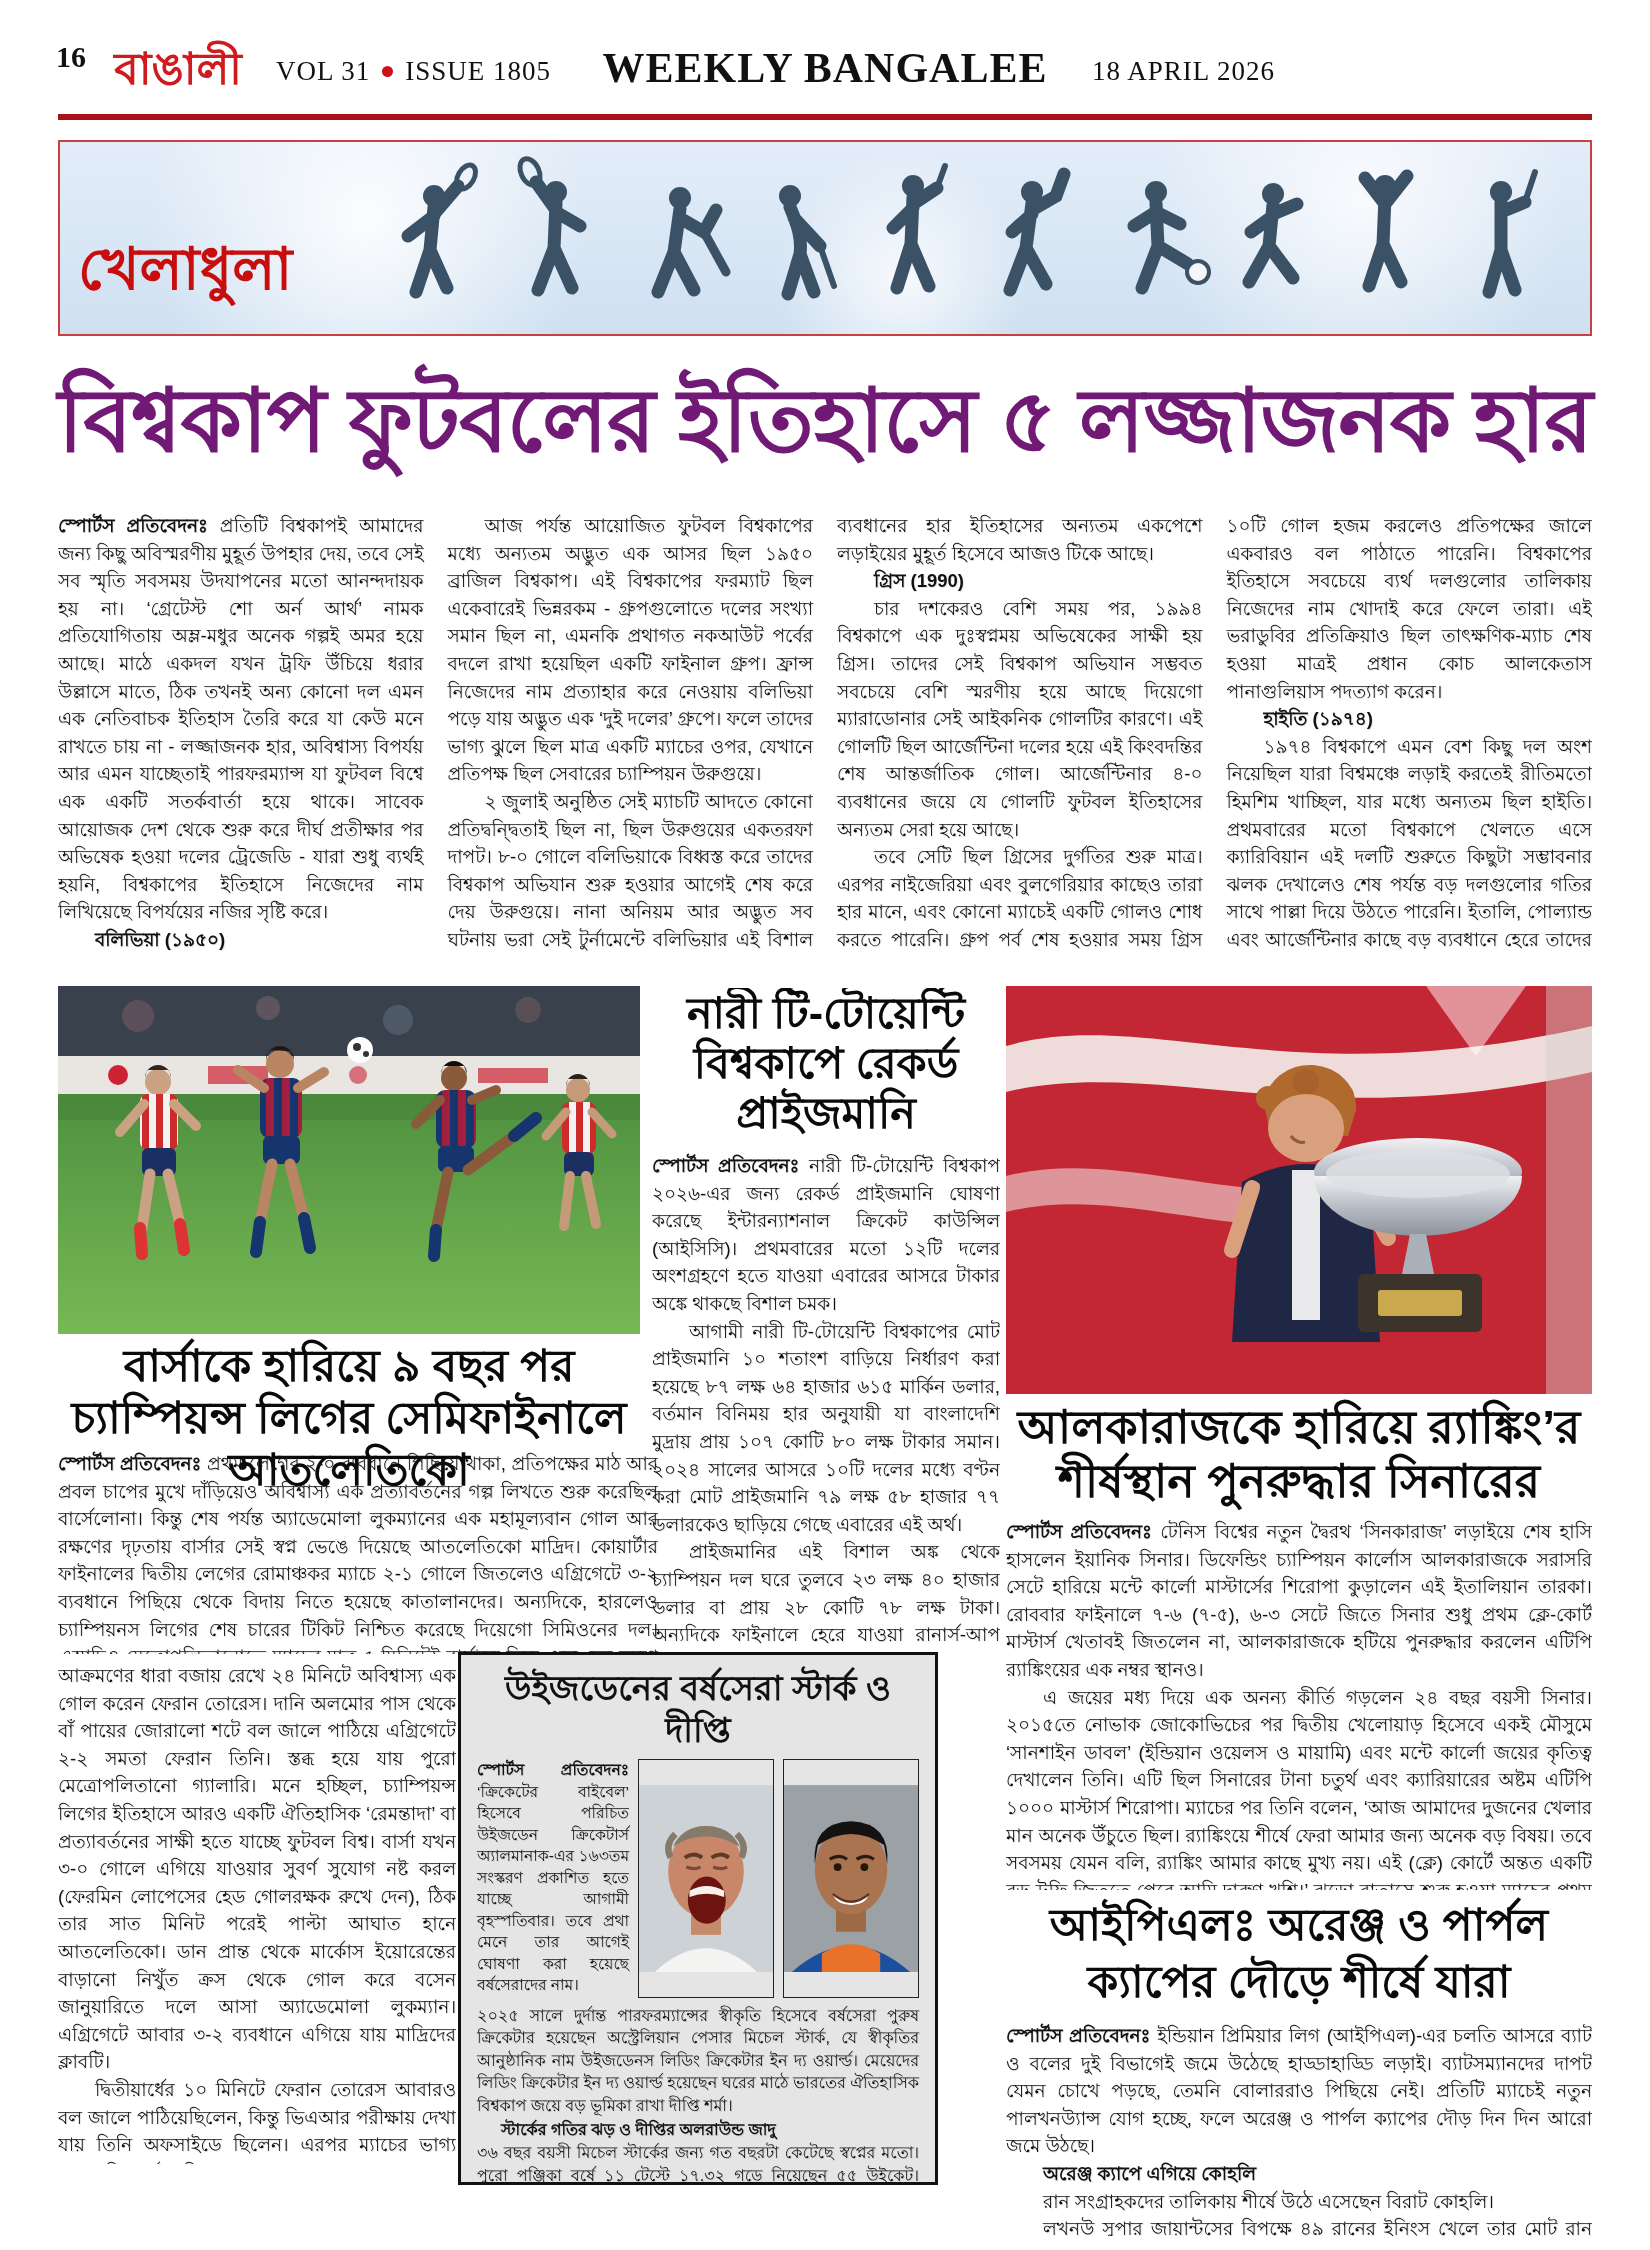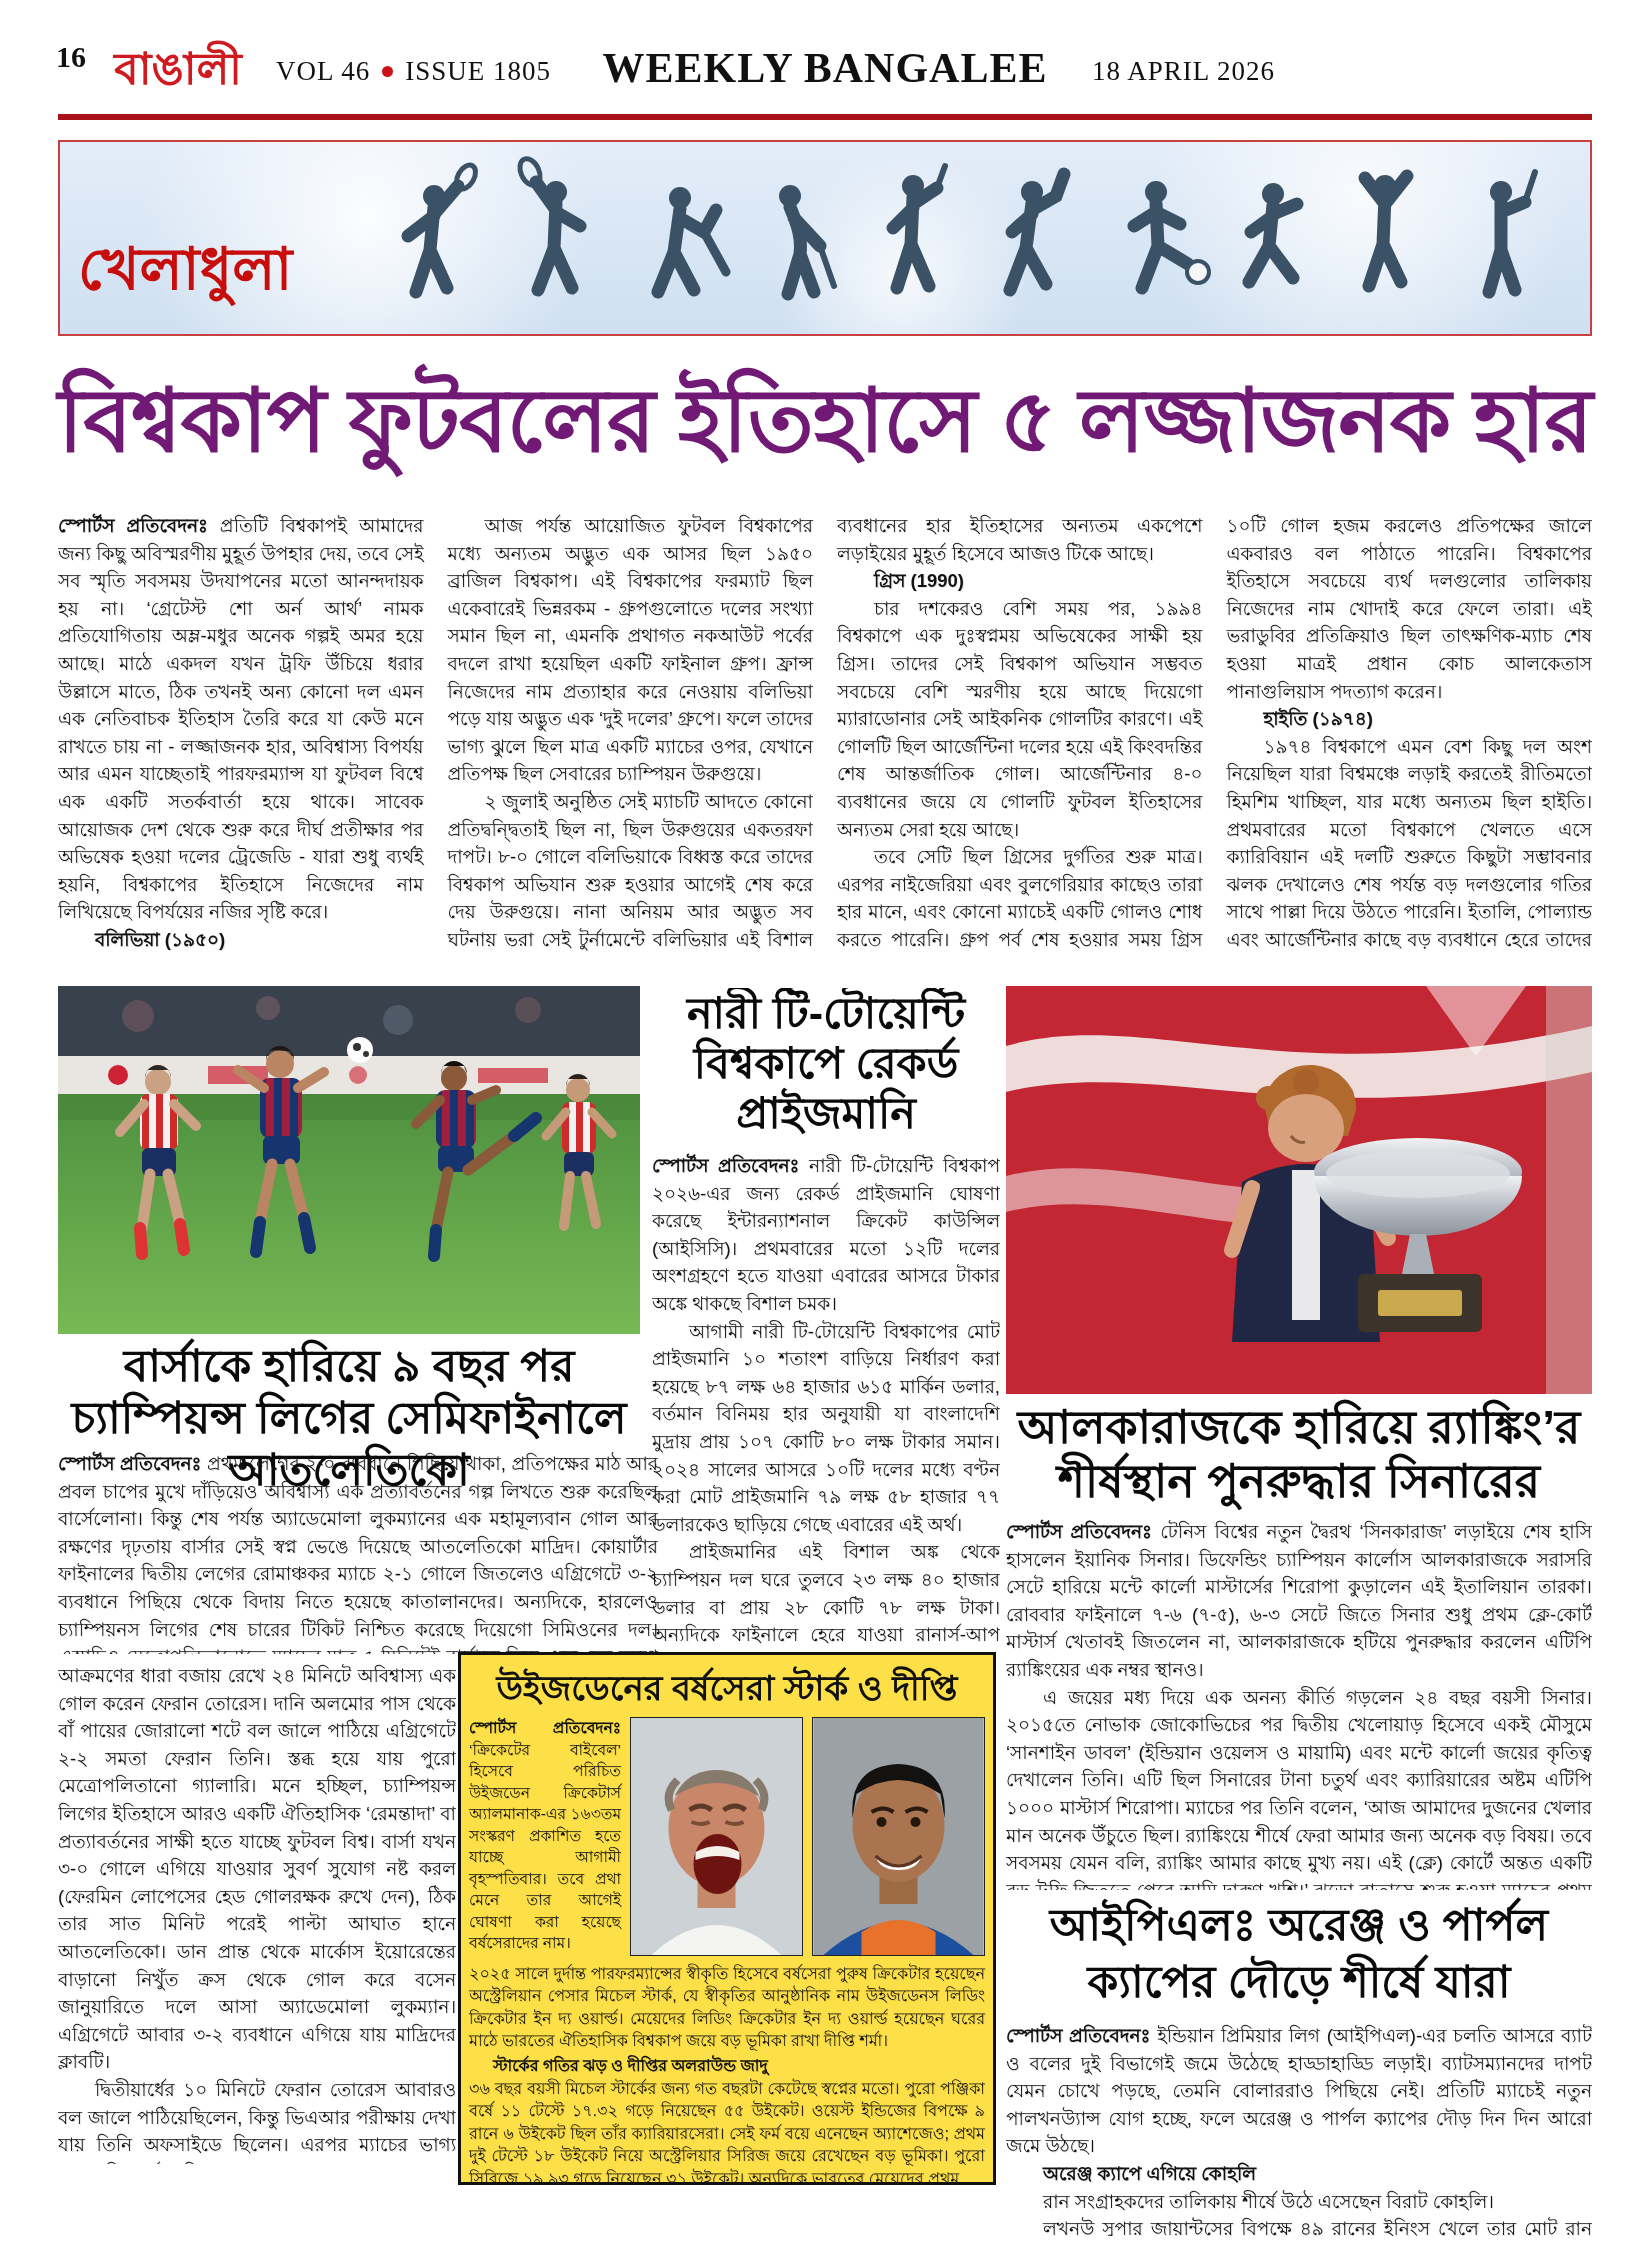--- a/index.html
+++ b/index.html
@@ -48,41 +48,41 @@
   .atl-narrow{left:58px;top:1662px;width:398px;height:502px;overflow:hidden;}
   .bodytext{font-size:18.5px;line-height:27.6px;text-align:justify;text-shadow:1px 1px 0 rgba(0,0,0,0.10);}
   .bodytext p{margin:0;}
   .prize-col{left:652px;top:988px;width:348px;height:660px;overflow:hidden;}
   .prize-headline{font-size:43px;line-height:50px;margin-bottom:14px;}
   .sin-headline{left:1006px;top:1400px;width:586px;font-size:46px;line-height:54px;}
   .sin-body{left:1006px;top:1518px;width:586px;height:372px;overflow:hidden;}
   .ipl-headline{left:1006px;top:1896px;width:586px;font-size:44px;line-height:57px;}
   .ipl-body{left:1006px;top:2022px;width:586px;height:214px;overflow:hidden;}
   
-  .wisden{left:458px;top:1652px;width:538px;height:533px;box-sizing:border-box;
-     border:3px solid #111;background:#fde047;padding:12px 8px;overflow:hidden;}
+  .wisden{left:458px;top:1652px;width:480px;height:533px;box-sizing:border-box;
+     border:3px solid #111;background:#e5e5e5;padding:12px 16px;overflow:hidden;}
   .wis-head{font-size:34px;line-height:42px;font-weight:800;text-align:center;margin-bottom:8px;}
   .wis-row{display:flex;gap:9px;}
   .wis-intro{width:152px;font-size:15.5px;line-height:21.5px;text-align:justify;
      text-shadow:1px 1px 0 rgba(0,0,0,0.10);}
   .wis-photo{flex:1;height:237px;border:1px solid #222;overflow:hidden;}
   .wis-photo svg{display:block;width:100%;height:100%;}
   .wis-body{margin-top:7px;font-size:16px;line-height:22.4px;text-align:justify;
      text-shadow:1px 1px 0 rgba(0,0,0,0.10);}
   .wis-sub{font-weight:bold;margin:2px 0 1px 24px;}
 </style>
 </head>
 <body>
 
 <div id="page">
 
   <div class="abs page-num">16</div>
   <div class="abs logo">বাঙালী</div>
   <div class="abs volissue">
-    <span>VOL 46</span>
+    <span>VOL 31</span>
     <span class="reddot"></span>
     <span>ISSUE 1805</span>
   </div>
   <div class="abs masthead">WEEKLY BANGALEE</div>
   <div class="abs issue-date">18 APRIL 2026</div>
   <div class="abs header-rule"></div>
 
   <div class="abs banner">
     <div class="banner-label">খেলাধুলা</div>
     <svg class="silhouettes" viewBox="0 0 1240 182">

